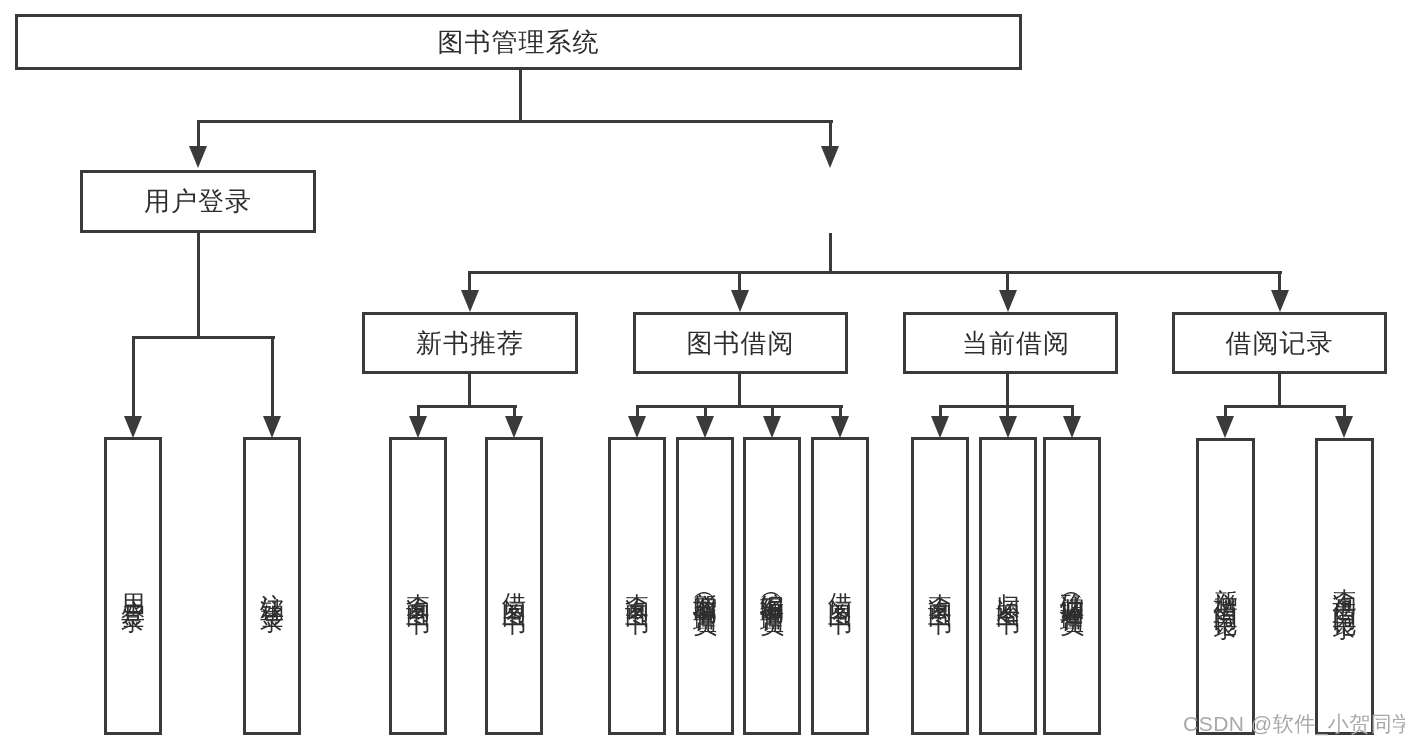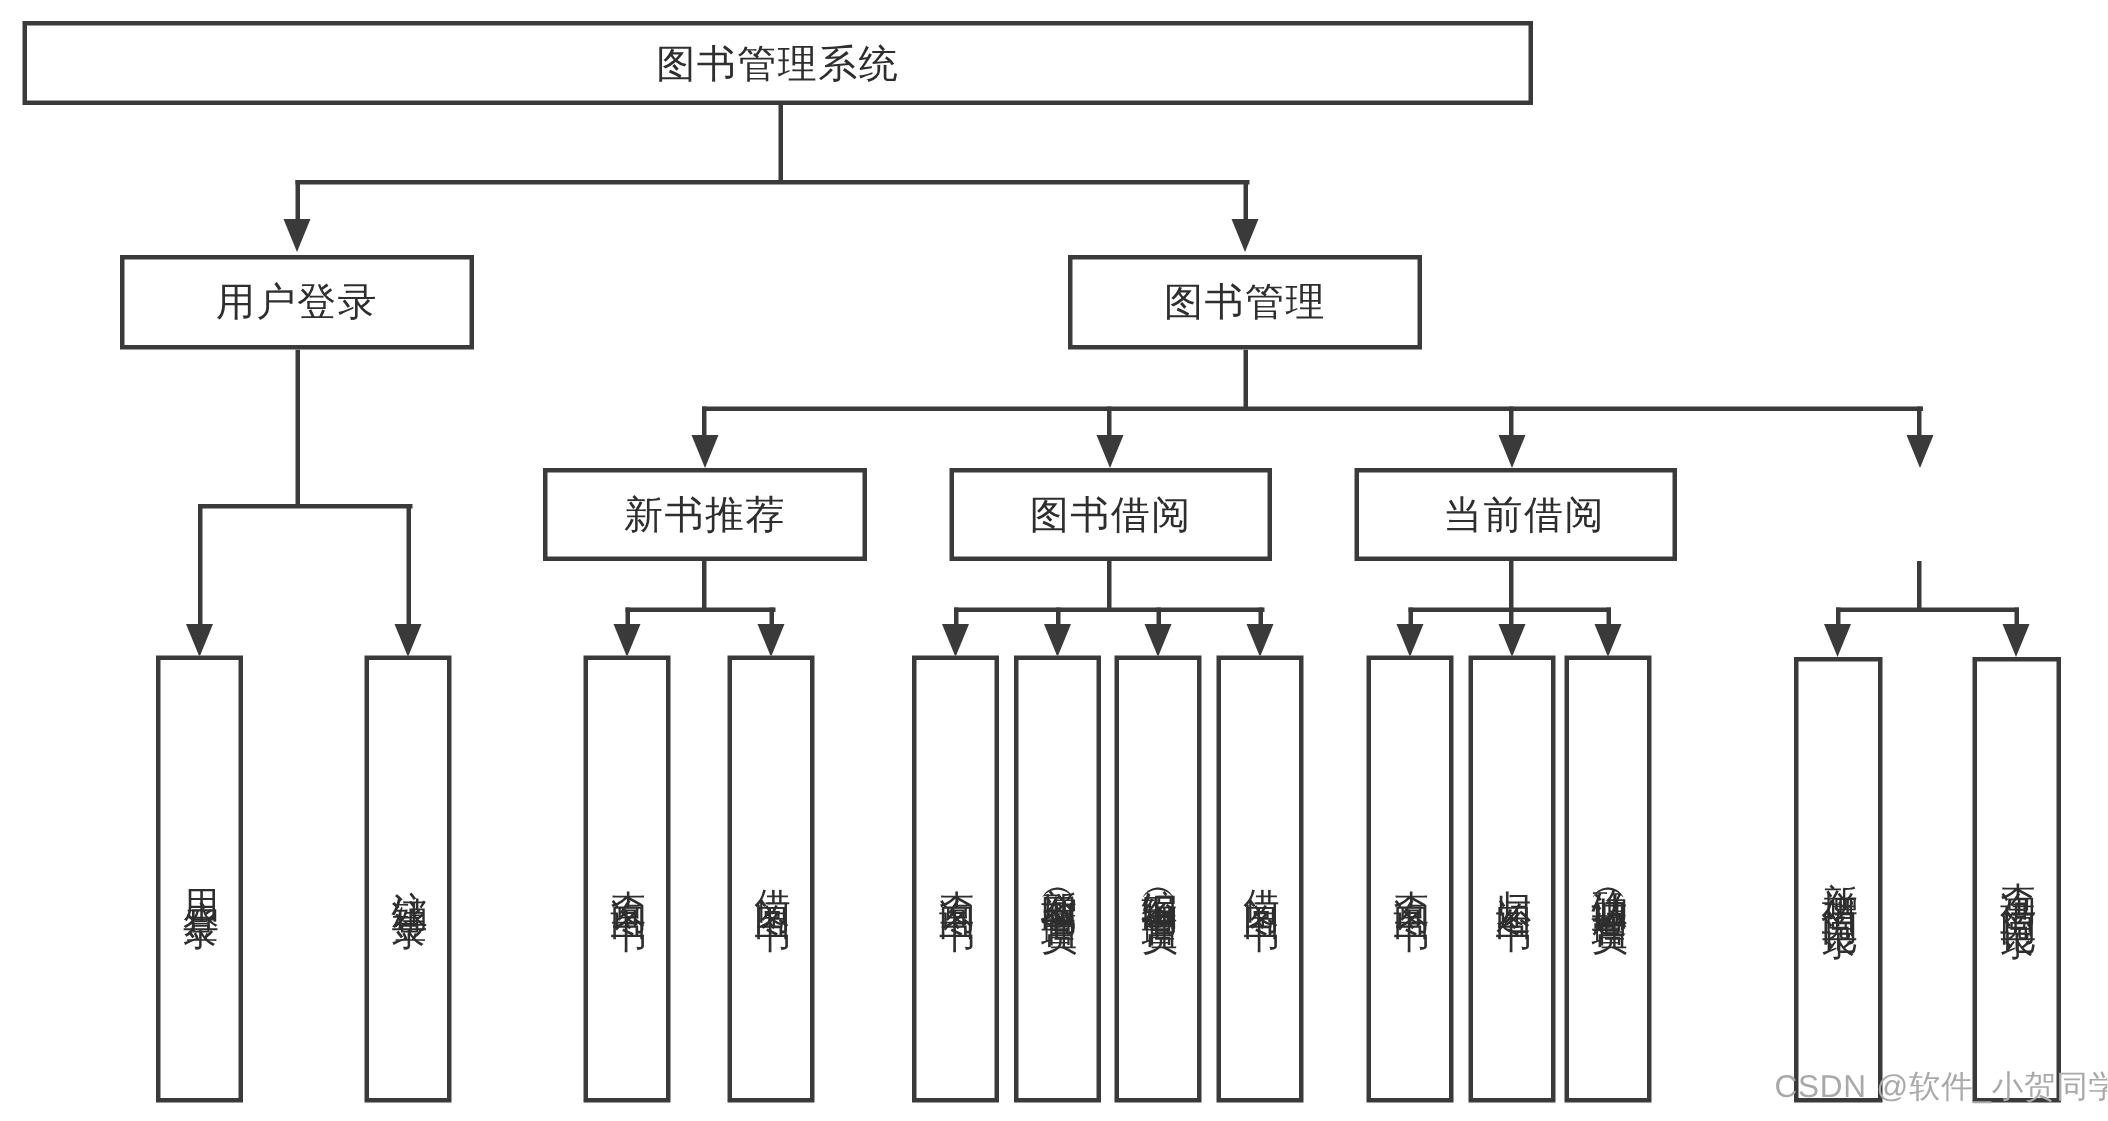--- a/index.html
+++ b/index.html
@@ -99,36 +99,36 @@
   <div class="ar" style="left:1335px;top:416px;"></div>
 
   <div class="box hbox" style="left:15px;top:14px;width:1007px;height:56px;">
     <span>图书管理系统</span>
   </div>
 
   <div class="box hbox" style="left:80px;top:170px;width:236px;height:63px;">
     <span>用户登录</span>
   </div>
 
-  <div class="box hbox" style="left:712px;top:170px;width:236px;height:63px;">
-    <span>图书管理</span>
-  </div>
 
   <div class="box hbox" style="left:633px;top:312px;width:215px;height:62px;">
     <span>图书借阅</span>
   </div>
 
   <div class="box hbox" style="left:362px;top:312px;width:216px;height:62px;">
     <span>新书推荐</span>
   </div>
 
   <div class="box hbox" style="left:903px;top:312px;width:215px;height:62px;padding-left:11px;">
     <span>当前借阅</span>
   </div>
 
+  <div class="box hbox" style="left:1172px;top:312px;width:215px;height:62px;">
+    <span>借阅记录</span>
+  </div>
 
   <div class="box vbox" style="left:104px;top:437px;width:58px;height:298px;">
     <span class="vtext">用户登录</span>
   </div>
   <div class="box vbox" style="left:243px;top:437px;width:58px;height:298px;">
     <span class="vtext">注销登录</span>
   </div>
 
   <div class="box vbox" style="left:389px;top:437px;width:58px;height:298px;">
     <span class="vtext">查询图书</span>

